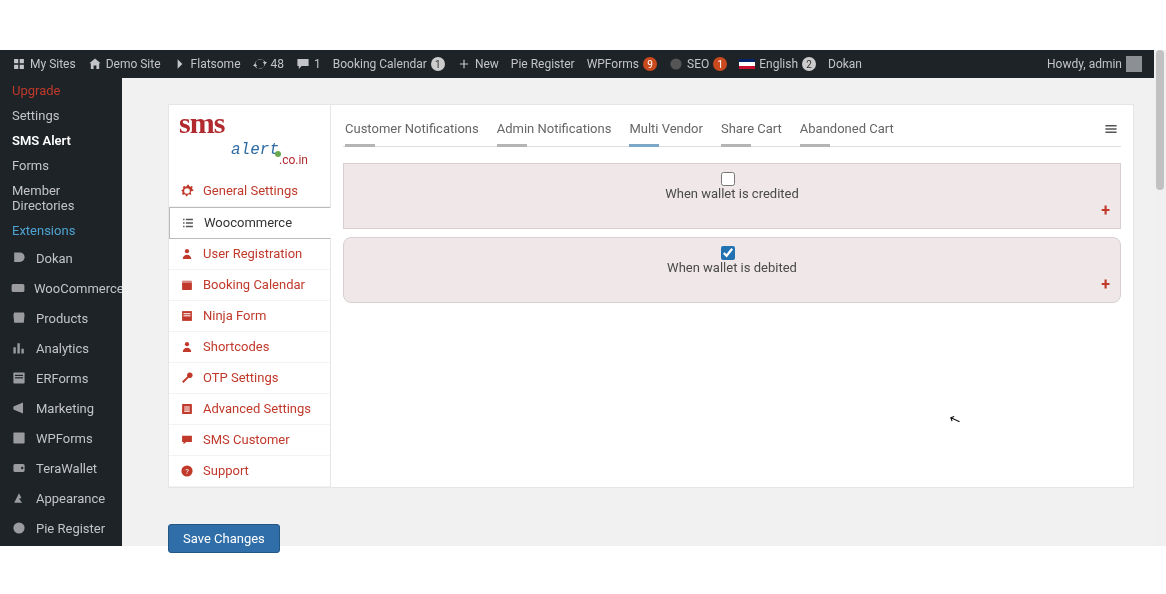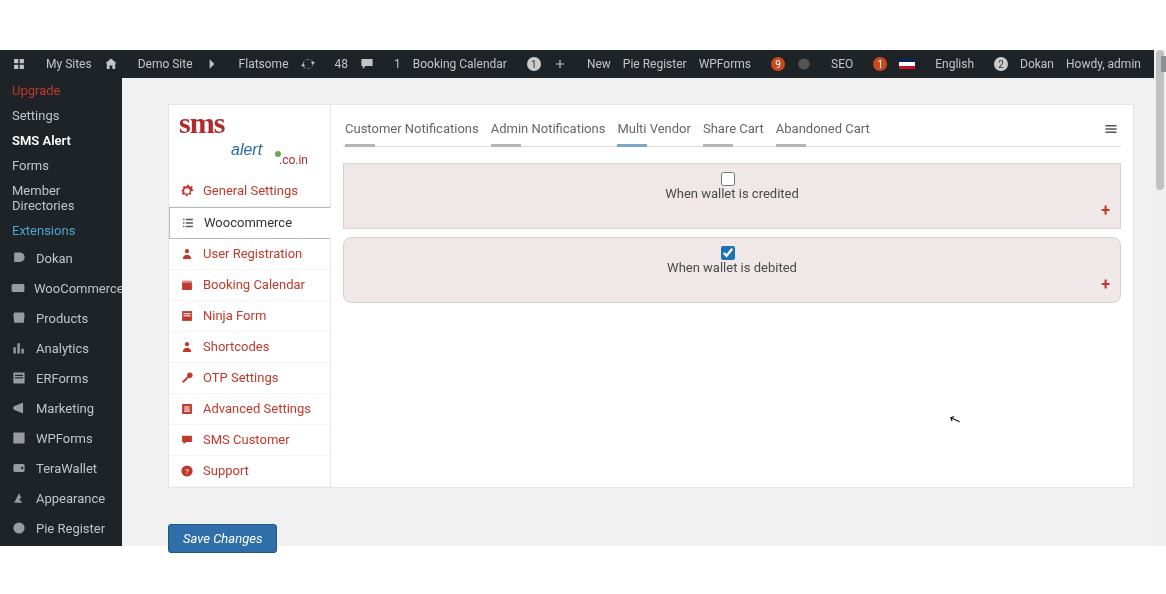--- a/index.html
+++ b/index.html
@@ -4,21 +4,21 @@
 <style>
 * { margin: 0; padding: 0; box-sizing: border-box; font-family: -apple-system, BlinkMacSystemFont, "Segoe UI", Roboto, sans-serif; }
 body { background: #fff; width: 1166px; height: 594px; overflow: hidden; position: relative; }
 
 .viewport { position: absolute; top: 50px; left: 0; right: 12px; bottom: 48px; background: #f1f1f1; }
 .scrollbar-track { position: absolute; right: 0; top: 50px; width: 12px; bottom: 48px; background: #f0f0f0; }
 .scrollbar-thumb { position: absolute; top: 0; left: 2px; width: 8px; height: 140px; background: #c1c1c1; border-radius: 4px; }
 
 
 .adminbar { position: absolute; top: 0; left: 0; right: 0; height: 28px; background: #1d2327; color: #c3c4c7; display: flex; align-items: center; font-size: 12px; padding: 0 6px; }
-.adminbar .item { display: flex; align-items: center; gap: 20px; padding: 0 6px; height: 100%; cursor: pointer; white-space: nowrap; }
+.adminbar .item { display: flex; align-items: center; gap: 4px; padding: 0 6px; height: 100%; cursor: pointer; white-space: nowrap; }
 .adminbar .ico { width: 14px; height: 14px; display: inline-flex; align-items: center; justify-content: center; }
 .adminbar .badge-circle { background: #ca4a1f; color: #fff; border-radius: 9px; min-width: 14px; height: 14px; font-size: 10px; display: inline-flex; align-items: center; justify-content: center; padding: 0 3px; }
 .adminbar .badge-gray { background: #ccc; color: #333; border-radius: 9px; min-width: 14px; height: 14px; font-size: 10px; display: inline-flex; align-items: center; justify-content: center; }
 .adminbar .spacer { flex: 1; }
 .adminbar .avatar { width: 16px; height: 16px; background: #8c8f94; }
 .flag { width: 16px; height: 10px; background: linear-gradient(#012169 0 33%, #fff 33% 66%, #c8102e 66% 100%); position: relative; }
 
 
 .wp-sidebar { position: absolute; top: 28px; left: 0; width: 122px; bottom: 0; background: #1d2327; color: #c3c4c7; font-size: 13px; overflow: hidden; }
 .wp-sidebar .mi { display: flex; align-items: center; gap: 8px; padding: 6px 10px; cursor: pointer; }
@@ -37,43 +37,43 @@
 .plugin-sidebar { width: 163px; background: #fff; border: 1px solid #e5e5e5; font-size: 13px; }
 .plugin-sidebar .logo { padding: 6px 10px 10px; }
 .plugin-sidebar .logo .logo-img { width: 115px; height: 55px; position: relative; }
 .plugin-sidebar .pitem { display: flex; align-items: flex-start; gap: 8px; padding: 7px 10px; color: #c0392b; cursor: pointer; border-bottom: 1px solid #f3f3f3; }
 .plugin-sidebar .pitem.active { background: #fff; color: #333; border: 1px solid #bbb; border-right: 1px solid #fff; margin-right: -1px; position: relative; z-index: 2; }
 .plugin-sidebar .pitem .pico { width: 16px; height: 16px; display: inline-flex; align-items: center; justify-content: center; color: #c0392b; }
 .plugin-sidebar .pitem.active .pico { color: #555; }
 
 
 .main-panel { flex: 1; background: #fff; border: 1px solid #e5e5e5; border-left: none; padding: 12px 12px 18px; min-height: 320px; position: relative; }
-.tabs { display: flex; align-items: center; gap: 12px; border-bottom: 1px solid #ddd; padding: 4px 2px 6px; font-size: 13px; }
+.tabs { display: flex; align-items: center; gap: 18px; border-bottom: 1px solid #ddd; padding: 4px 2px 6px; font-size: 13px; }
 .tabs .tab { color: #666; cursor: pointer; position: relative; padding-bottom: 4px; }
 .tabs .tab.active::after, .tabs .tab.ind1::after { content: ""; position: absolute; left: 0; right: 0; bottom: -7px; height: 3px; }
 .tabs .tab.ind-blue::after { background: #7ba8c9; width: 30px; left: 0; right: auto; }
 .tabs .tab.ind-gray::after { background: #b5b5b5; width: 30px; left: 0; right: auto; }
 .tabs .hamburger { margin-left: auto; cursor: pointer; color: #555; }
 
 .acc-row { display: flex; align-items: center; background: #efe7e8; border: 1px solid #d9cfd0; padding: 8px 10px; margin-top: 16px; font-size: 13px; color: #4a4a4a; flex-direction: column; }
 .acc-row input[type=checkbox] { width: 14px; height: 14px; margin-right: 8px; accent-color: #2271b1; }
 .acc-row .plus { margin-left: auto; color: #c0392b; font-weight: 700; font-size: 16px; cursor: pointer; }
 .acc-row + .acc-row { margin-top: 8px; border-radius: 8px; }
 
-.save-btn { margin-top: 18px; margin-left: 0; background: #2f6ea8; color: #fff; border: 1px solid #225683; padding: 6px 14px; font-size: 13px; border-radius: 3px; cursor: pointer; display: inline-block; font-style: italic; }
+.save-btn { margin-top: 18px; margin-left: 0; background: #2f6ea8; color: #fff; border: 1px solid #225683; padding: 6px 14px; font-size: 13px; border-radius: 3px; cursor: pointer; display: inline-block; }
 .save-row { margin-top: 18px; }
 
 .cursor-arrow { position: absolute; left: 618px; top: 306px; font-size: 14px; color: #111; pointer-events: none; transform: rotate(-20deg); }
 
 
 svg { fill: currentColor; }
 
 
 .logo-img .sms-txt { font-family: Georgia, serif; font-weight: 700; font-size: 30px; color: #b12a2f; letter-spacing: -1px; line-height: 0.8; }
-.logo-img .alert-txt { font-family: Liberation Sans, sans-serif; font-style: italic; font-size: 16px; color: #2b6aa3; position: absolute; left: 52px; top: 30px; }
+.logo-img .alert-txt { font-family: Liberation Mono, monospace; font-style: italic; font-size: 16px; color: #2b6aa3; position: absolute; left: 52px; top: 30px; }
 .logo-img .dot { position: absolute; width: 6px; height: 6px; background: #6aa84f; border-radius: 50%; left: 96px; top: 40px; }
 .logo-img .coin { position: absolute; font-size: 12px; color: #b12a2f; left: 100px; top: 42px; }
 
 </style>
 </head>
 <body>
 
 <div class="scrollbar-track">
   <div class="scrollbar-thumb"></div>
 </div>

